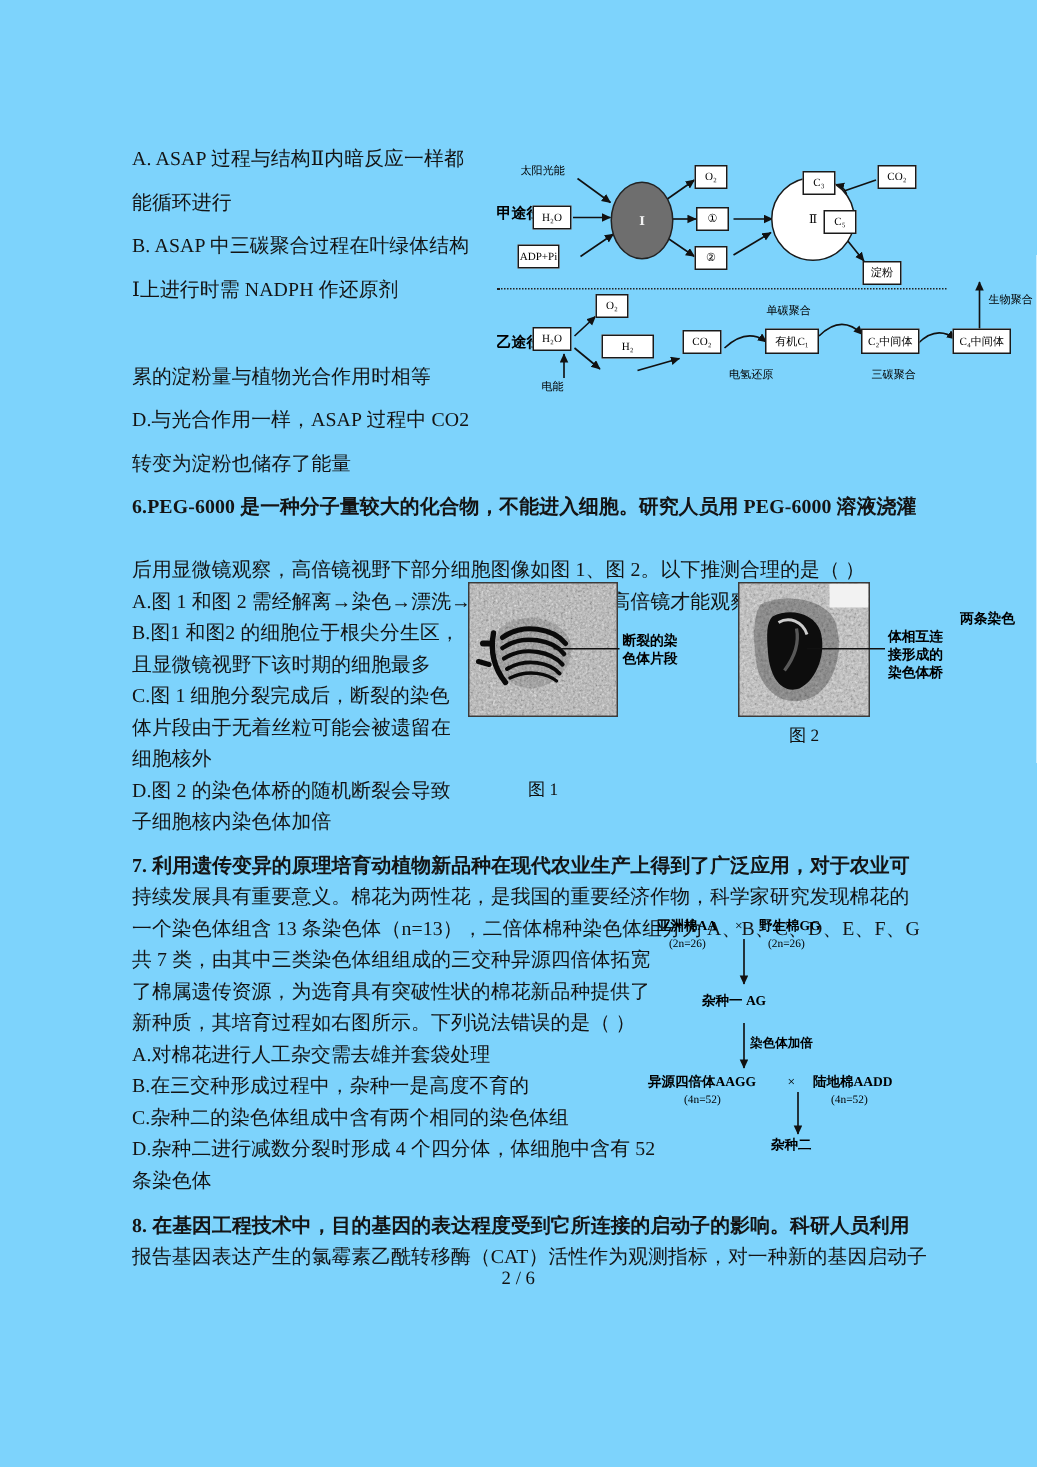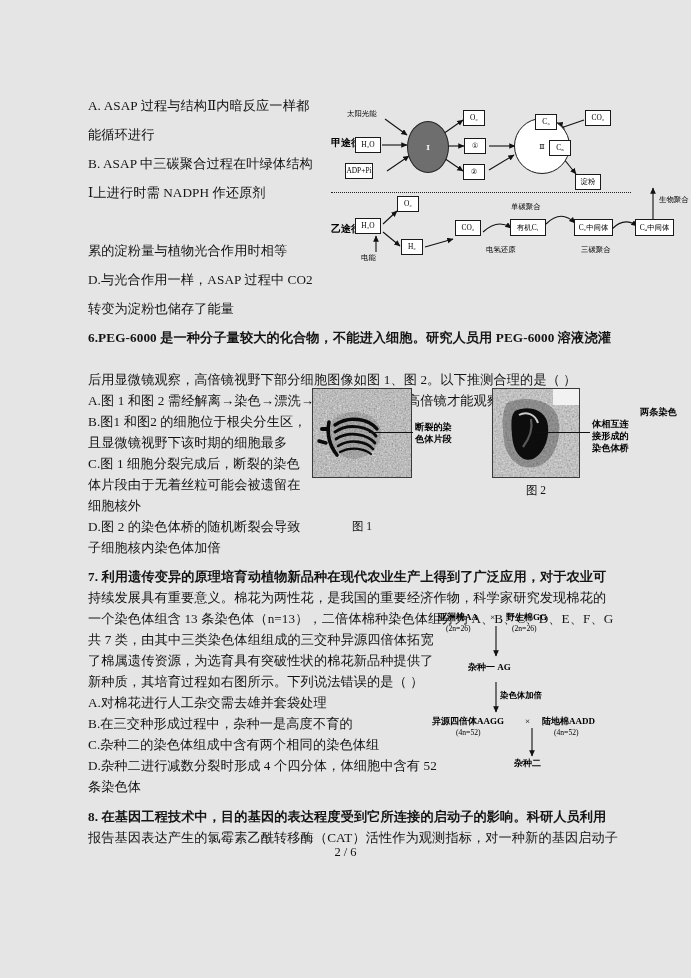--- a/index.html
+++ b/index.html
@@ -8,21 +8,21 @@
     background: #ffffff;
   }
   body {
     font-family: "Liberation Serif", "DejaVu Serif", serif;
     color: #111111;
   }
   #page {
     position: relative;
     width: 691px;
     height: 978px;
-    background: #e5e5e5;
+    background: #7dd3fc;
     overflow: hidden;
   }
   
   .ln {
     position: absolute;
     font-size: 13.2px;
     line-height: 15px;
     white-space: nowrap;
     letter-spacing: 0.1px;
     color: #141414;
@@ -270,21 +270,21 @@
     <div class="box" style="left:204px; top:18px; width:22px; height:16px;">C₃</div>
     <div class="box" style="left:218px; top:44px; width:22px; height:16px;">C₅</div>
     <div class="box" style="left:254px; top:14px; width:26px; height:16px;">CO₂</div>
     <div class="box" style="left:244px; top:78px; width:26px; height:16px;">淀粉</div>
 
     <div class="dashedline" style="left:0px; top:96px; width:300px;"></div>
 
     <div class="box" style="left:24px; top:122px; width:26px; height:16px;">H₂O</div>
     <div class="lbl-plain" style="left:30px; top:158px;">电能</div>
     <div class="box" style="left:66px; top:100px; width:22px; height:16px;">O₂</div>
-    <div class="box" style="left:70px; top:143px; width:22px; height:16px;">H₂</div>
+    <div class="box" style="left:70px; top:127px; width:35px; height:16px;">H₂</div>
     <div class="box" style="left:124px; top:124px; width:26px; height:16px;">CO₂</div>
     <div class="box" style="left:179px; top:123px; width:36px; height:17px;">有机C₁</div>
     <div class="box" style="left:243px; top:123px; width:39px; height:17px;">C₂中间体</div>
     <div class="box" style="left:304px; top:123px; width:39px; height:17px;">C₄中间体</div>
 
     <div class="lbl-plain" style="left:155px; top:150px;">电氢还原</div>
     <div class="lbl-plain" style="left:180px; top:107px;">单碳聚合</div>
     <div class="lbl-plain" style="left:250px; top:150px;">三碳聚合</div>
     <div class="lbl-plain" style="left:328px; top:100px;">生物聚合</div>
   </div>

